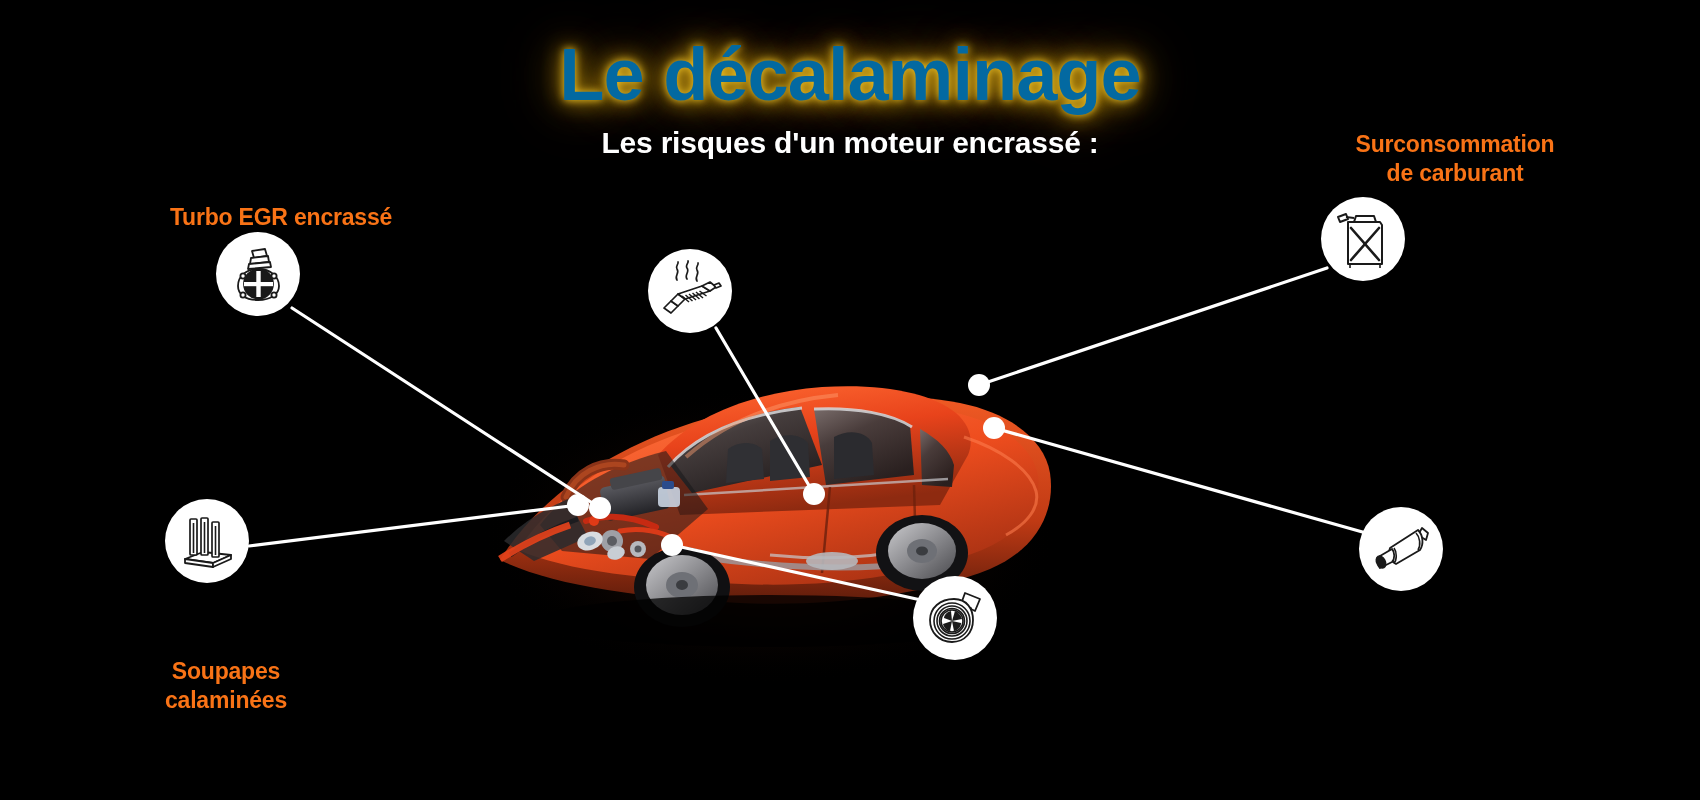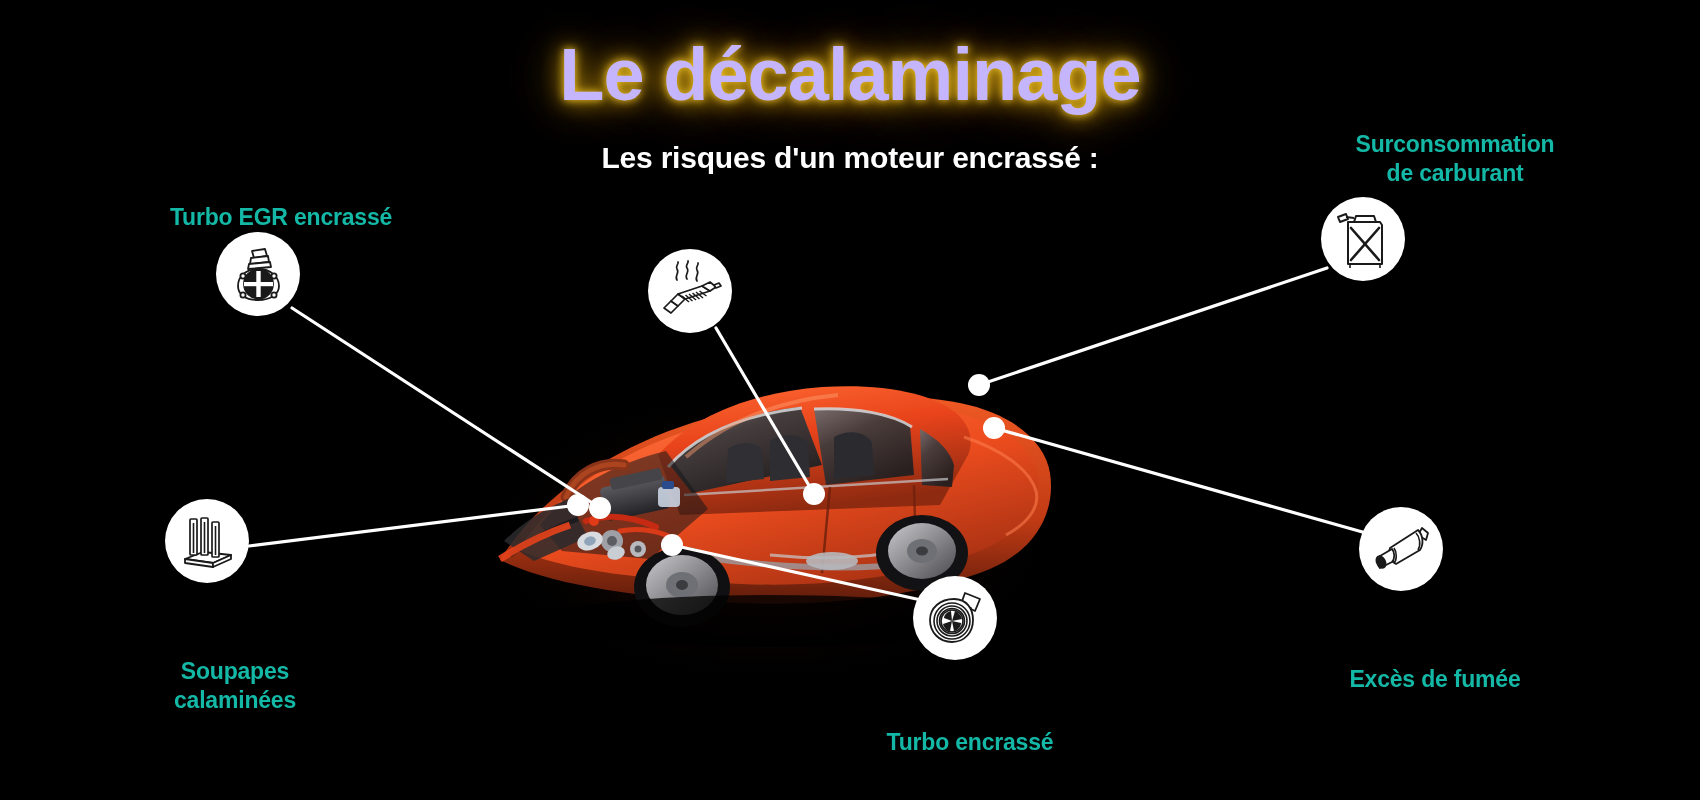--- a/index.html
+++ b/index.html
@@ -25,31 +25,31 @@
     left: 0;
     top: 38px;
     width: 1700px;
     text-align: center;
     pointer-events: none;
   }
   .main-title {
     font-size: 74px;
     font-weight: 700;
     letter-spacing: -1px;
-    color: #c4b5fd;
+    color: #0369a1;
     text-shadow:
       0 0 8px rgba(255,208,40,0.95),
       0 0 22px rgba(255,196,20,0.85),
       0 0 44px rgba(255,186,0,0.55),
       0 0 70px rgba(255,170,0,0.30);
     line-height: 1.0;
     margin: 0;
   }
   .sub-title {
-    margin: 29px 0 0 0;
+    margin: 14px 0 0 0;
     font-size: 30px;
     font-weight: 700;
     color: #FFFFFF;
     letter-spacing: -0.2px;
   }
 
   
   .car-layer {
     position: absolute;
     left: 470px;
@@ -77,33 +77,33 @@
     display: flex;
     align-items: center;
     justify-content: center;
     box-shadow: 0 0 0 0 rgba(0,0,0,0);
   }
   .hotspot svg { display: block; }
 
   
   .label {
     position: absolute;
-    color: #14b8a6;
+    color: #f97316;
     font-size: 23px;
     font-weight: 700;
     line-height: 1.25;
     white-space: pre-line;
     text-align: center;
     letter-spacing: -0.2px;
   }
 
   .lbl-egr       { left: 146px; top: 203px; width: 270px; }
   .lbl-cat       { left: 620px; top: 228px; width: 270px; }
   .lbl-fuel      { left: 1325px; top: 130px; width: 260px; }
-  .lbl-valves    { left: 115px; top: 657px; width: 240px; }
+  .lbl-valves    { left: 106px; top: 657px; width: 240px; }
   .lbl-turbo     { left: 820px; top: 728px; width: 300px; }
   .lbl-smoke     { left: 1295px; top: 665px; width: 280px; }
 </style>
 </head>
 <body>
 
 <div id="stage">
 
   <div class="title-wrap">
     <h1 class="main-title">Le décalaminage</h1>
@@ -368,16 +368,14 @@
         <path d="M46 11 C50 15 51 23 48 28"></path>
       </g>
     </svg>
   </div>
 
   <div class="label lbl-egr">Turbo EGR encrassé</div>
   <div class="label lbl-fuel">Surconsommation
 de carburant</div>
   <div class="label lbl-valves">Soupapes
 calaminées</div>
-  <div class="label lbl-turbo">Turbo encrassé</div>
-  <div class="label lbl-smoke">Excès de fumée</div>
 
 </div>
 
 </body></html>

